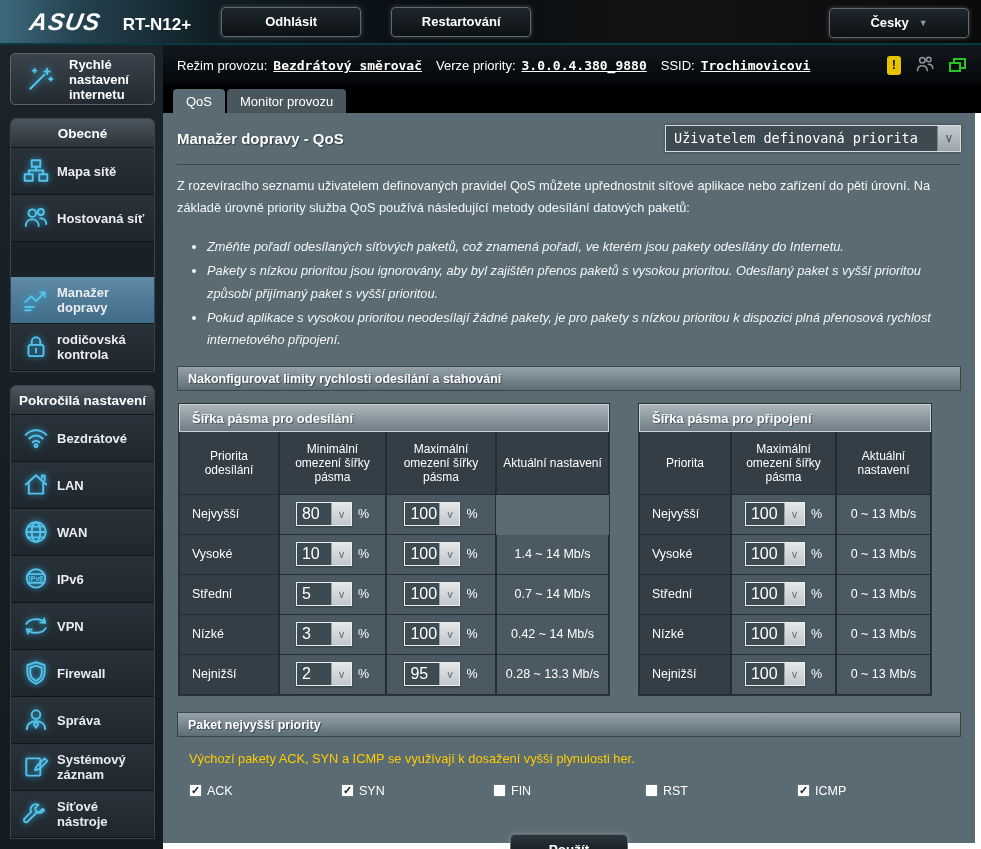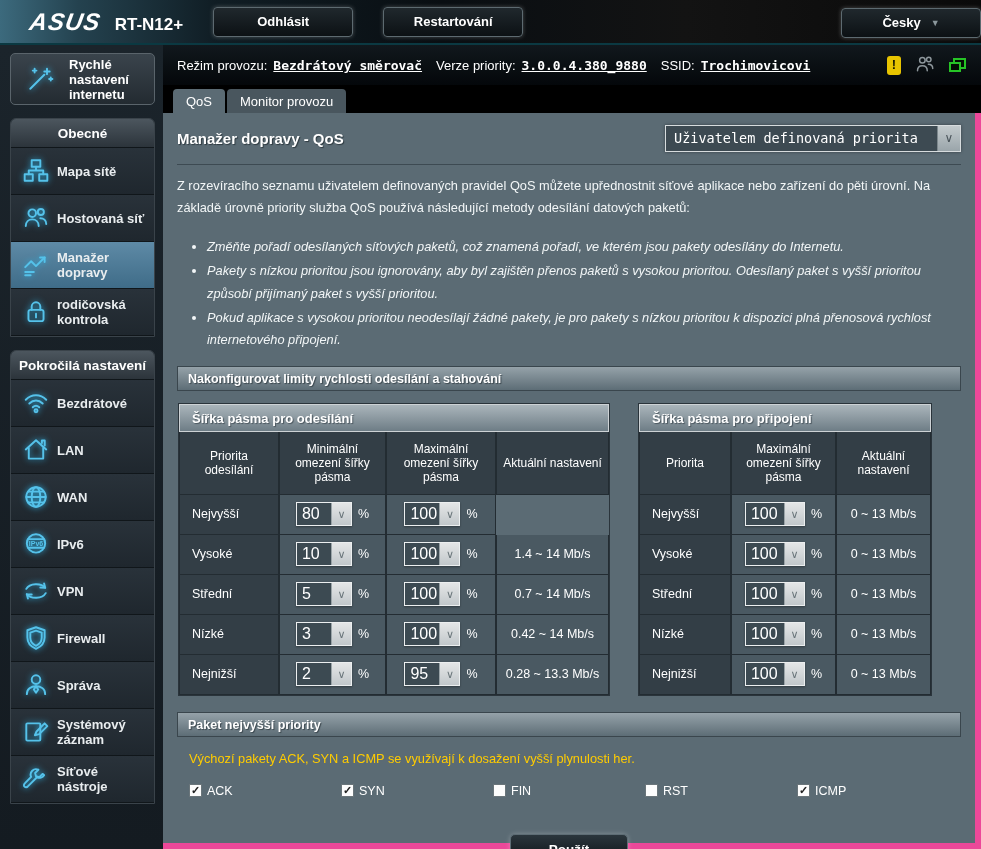--- a/index.html
+++ b/index.html
@@ -4,43 +4,43 @@
 <style>
   * { margin:0; padding:0; box-sizing:border-box; }
   html,body { width:981px; height:849px; background:#000; font-family:"Liberation Sans", sans-serif; overflow:hidden; }
 
   
   .topbar { height:45px; display:flex; align-items:center; position:relative;
     background:linear-gradient(90deg,#3c6a7d 0%,#24424f 8%,#101d24 22%,#090e12 45%,#131313 70%,#0a0a0a 100%);
     border-bottom:2px solid #0b3942; }
   .logo-wrap { display:flex; align-items:baseline; margin-left:30px; }
   .asus-logo { color:#fff; font-weight:bold; font-style:italic; font-size:24px; letter-spacing:1px; transform:skewX(-10deg); }
-  .model { color:#fff; font-weight:bold; font-size:17px; margin-left:14px; }
+  .model { color:#fff; font-weight:bold; font-size:17px; margin-left:22px; }
   .top-btn { min-width:140px; height:30px; margin-left:30px; text-align:center; line-height:28px;
     background:linear-gradient(#20282d,#0c1114); color:#fff; font-weight:bold; font-size:13px;
     border:1px solid #5d6a70; border-radius:4px; box-shadow:0 0 4px rgba(255,255,255,.25); cursor:pointer; }
-  .lang-btn { position:absolute; right:0; top:8px; width:140px; display:flex; justify-content:center; align-items:center; gap:10px; }
+  .lang-btn { position:absolute; right:12px; top:8px; width:140px; display:flex; justify-content:center; align-items:center; gap:10px; }
   .lang-caret { color:#8b979c; font-size:9px; }
 
   
   .page { display:flex; height:804px; }
   .sidebar { width:210px; background:linear-gradient(#1b242b,#141b21); padding:8px 8px 0 10px; }
-  .main { flex:1; background:#ec4899; }
+  .main { flex:1; background:#ffffff; }
 
   
   .qis-btn { display:flex; align-items:center; gap:8px; height:52px; padding:0 8px;
     background:linear-gradient(#3a444c,#232b31); border:1px solid #5a646b; border-radius:5px;
     color:#fff; font-weight:bold; font-size:13px; cursor:pointer; }
   .menu-group { margin-top:13px; border:1px solid #3a434a; border-radius:6px 6px 0 0; overflow:hidden; }
   .group-title { height:29px; line-height:29px; text-align:center; color:#fff; font-weight:bold; font-size:13.5px;
     background:linear-gradient(#4c565e,#2c343b); border-bottom:1px solid #10161a; }
   .menu-item { display:flex; align-items:center; min-height:47px; padding:2px 4px;
     background:linear-gradient(#29323a,#1f272e); border-bottom:1px solid #10161a;
     color:#e9edef; font-weight:bold; font-size:13px; cursor:pointer; }
-  .menu-item.active { background:linear-gradient(#5e8aa6,#3f6c88); }
+  .menu-item.active { background:linear-gradient(#5e8aa6,#3f6c88);margin-top:35px; }
   .mi-icon { width:42px; display:flex; justify-content:center; align-items:center; flex:0 0 42px; }
   .mi-icon svg { filter:drop-shadow(0 0 3px #2fa9d8); }
   .ic { stroke:#55c2ea; stroke-width:1.8; fill:none; stroke-linecap:round; stroke-linejoin:round; }
 
   
   .statusbar { height:40px; display:flex; align-items:center; padding:0 14px; gap:6px;
     background:linear-gradient(#11181d,#04070a); color:#fff; font-size:13px; position:relative; }
   .status-link { font-family:"DejaVu Sans Mono", monospace; font-weight:bold; text-decoration:underline; color:#fff; cursor:pointer; }
   .status-label { margin-left:8px; }
   .status-icons { position:absolute; right:14px; display:flex; gap:14px; align-items:center; }

